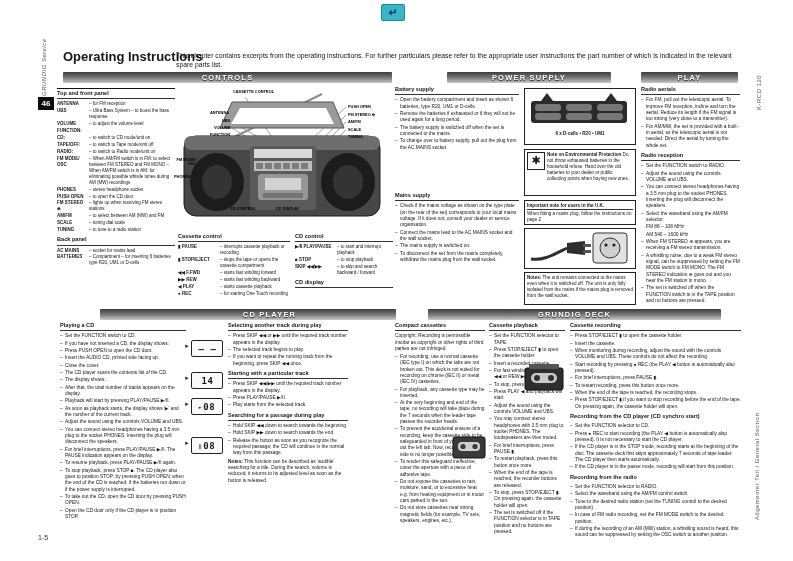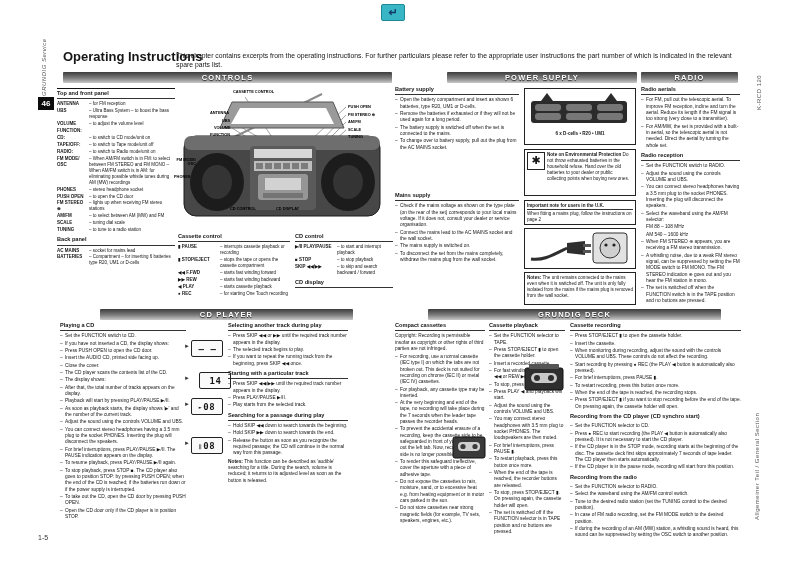--- a/index.html
+++ b/index.html
@@ -79,23 +79,23 @@
   <div class="vtext" style="left:41px;top:50px;height:46px;font-style:italic;">GRUNDIG Service</div>
   <div class="badge">46</div>
   <div class="pageno">1-5</div>
   <div class="vtext" style="left:756px;top:50px;height:60px;">K-RCD 120</div>
   <div class="vtext" style="left:754px;top:290px;height:230px;">Allgemeiner Teil / General Section</div>
 
   <div class="title">Operating Instructions</div>
   <div class="intro">This chapter contains excerpts from the operating instructions. For further particulars please refer to the appropriate user instructions the part number of which is indicated in the relevant spare parts list.</div>
 
   <div class="bar" style="left:63px;top:72px;width:329px;">CONTROLS</div>
-  <div class="bar" style="left:447px;top:72px;width:190px;">POWER SUPPLY</div>
-  <div class="bar" style="left:641px;top:72px;width:97px;">RADIO</div>
-  <div class="bar" style="left:100px;top:309px;width:253px;">CD PLAYER</div>
+  <div class="bar" style="left:447px;top:72px;width:164px;">POWER SUPPLY</div>
+  <div class="bar" style="left:641px;top:72px;width:97px;">PLAY</div>
+  <div class="bar" style="left:100px;top:309px;width:253px;padding-left:43px;">CD PLAYER</div>
   <div class="bar" style="left:428px;top:309px;width:293px;">GRUNDIG DECK</div>
 
   <div class="col" style="left:57px;top:88px;width:118px;font-size:4.5px;">
     <div class="h4 rule-top">Top and front panel</div>
     <div>
         <div class="def">
           <b class="term">ANTENNA</b>
           <span class="dd">for FM reception</span>
         </div>
         <div class="def">
@@ -384,21 +384,21 @@
         <div class="li">Open the CD door only if the CD player is in position STOP.</div>
       </div>
   </div>
 
   <span class="pointer" style="left:184px;top:343px;">►</span>
   <div class="disp" style="left:191px;top:340px;">
     <span class="pmark seg"></span>
       <span class="seg">– –</span>
   </div>
   <span class="pointer" style="left:184px;top:375px;">►</span>
-  <div class="disp" style="left:191px;top:372px;margin-left:8px;">
+  <div class="disp" style="left:191px;top:372px;">
     <span class="pmark seg"></span>
       <span class="seg">14</span>
   </div>
   <span class="pointer" style="left:184px;top:401px;">►</span>
   <div class="disp" style="left:191px;top:398px;">
     <span class="pmark seg">►</span>
       <span class="seg">08</span>
   </div>
   <span class="pointer" style="left:184px;top:440px;">►</span>
   <div class="disp" style="left:191px;top:437px;">

